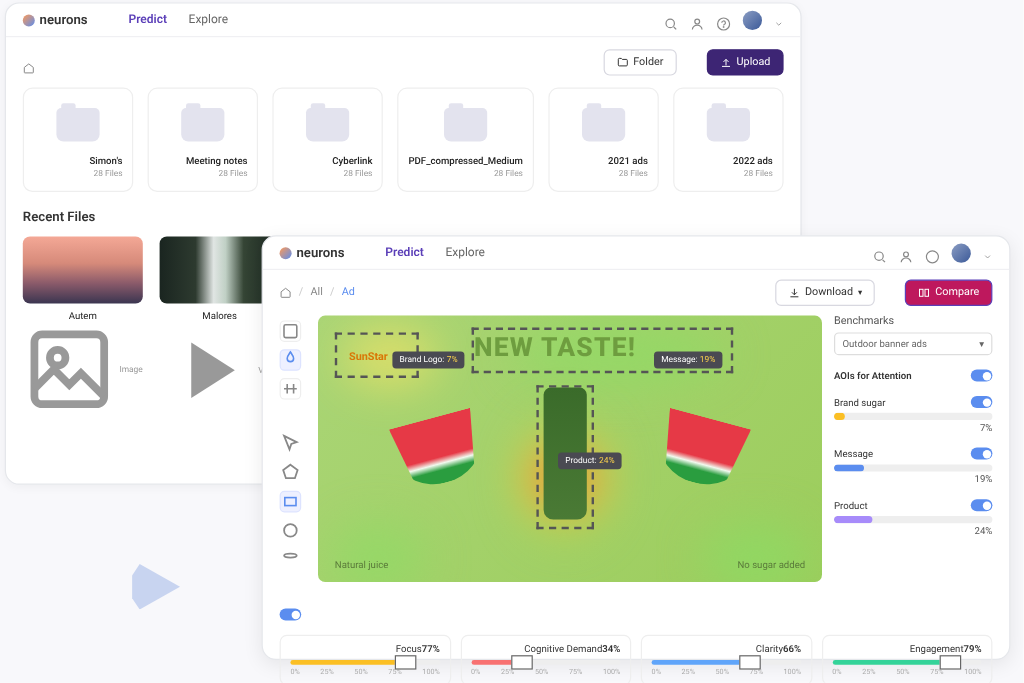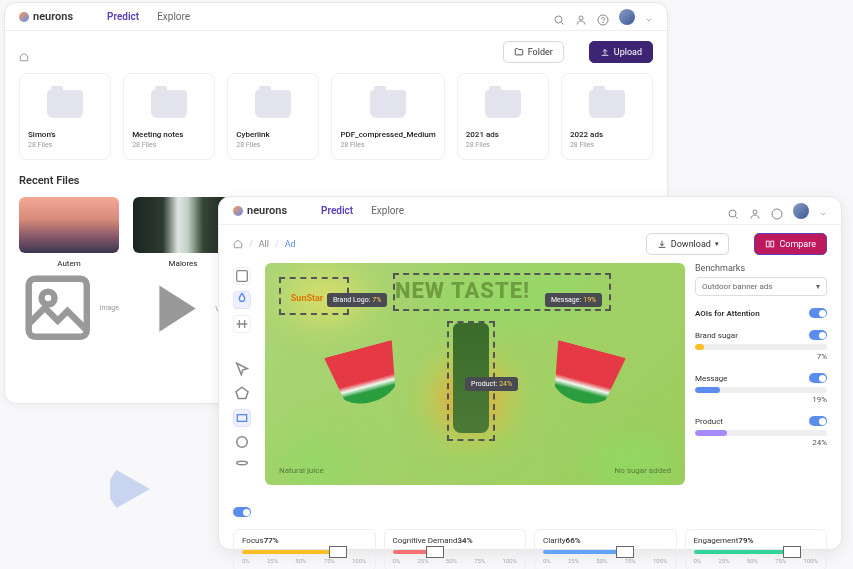--- a/index.html
+++ b/index.html
@@ -17,21 +17,21 @@
 .avatar{width:16px;height:16px;border-radius:50%;background:linear-gradient(135deg,#8b9dc3,#3b5998)}
 .content{padding:10px 14px}
 .home-icon{width:10px;height:10px;color:#888}
 .top-actions{display:flex;gap:25px;margin-left:auto}
 .btn{font-size:9px;padding:5px 10px;border-radius:5px;cursor:pointer;display:flex;align-items:center;gap:4px;border:1px solid #d8d8e0;background:#fff;color:#333}
 .btn.primary{background:#3d2574;color:#fff;border-color:#3d2574}
 .section-head{display:flex;align-items:center;margin-top:10px}
 .section-title{font-size:11px;font-weight:600;color:#333}
 .view-all{margin-left:auto;font-size:9px;color:#5b8def;cursor:pointer}
 .folders{display:flex;gap:12px;margin-top:10px}
-.folder-card{flex:1;border:1px solid #eee;border-radius:8px;padding:16px 8px 10px;text-align:left}
+.folder-card{flex:1;border:1px solid #eee;border-radius:8px;padding:16px 8px 10px;text-align:right}
 .folder-icon{width:36px;height:28px;background:#e3e3ee;border-radius:4px 4px 6px 6px;margin:0 auto 12px;position:relative}
 .folder-icon:before{content:'';position:absolute;top:-4px;left:4px;width:12px;height:6px;background:#e3e3ee;border-radius:2px 2px 0 0}
 .folder-name{font-size:8px;color:#222;font-weight:500}
 .folder-meta{font-size:7px;color:#999;margin-top:2px}
 .files{display:flex;gap:14px;margin-top:10px}
 .file-card{width:100px}
 .file-thumb{width:100%;height:56px;border-radius:6px;overflow:hidden}
 .thumb1{background:linear-gradient(180deg,#f4a896 0%,#d68a7a 40%,#8a5a6a 70%,#3a3550 100%)}
 .thumb2{background:linear-gradient(90deg,#1a2520 0%,#2d3a2f 30%,#e0e5e3 45%,#c0d0c5 55%,#354535 70%,#1a2520 100%)}
 .file-name{font-size:8px;text-align:center;margin-top:6px;color:#222}
@@ -56,21 +56,21 @@
 .bench-select{width:100%;border:1px solid #ddd;border-radius:4px;padding:4px 6px;font-size:8px;color:#666;background:#fff;display:flex;justify-content:space-between;cursor:pointer}
 .metric-row{display:flex;align-items:center;margin-top:12px}
 .metric-name{font-size:8px;color:#333;flex:1}
 .toggle{width:18px;height:10px;background:#5b8def;border-radius:5px;position:relative;cursor:pointer}
 .toggle:after{content:'';position:absolute;width:7px;height:7px;background:#fff;border-radius:50%;top:1.5px;right:1.5px}
 .metric-bar{height:6px;background:#eee;border-radius:3px;margin-top:4px;position:relative;overflow:hidden}
 .metric-fill{height:100%;border-radius:3px}
 .metric-pct{font-size:8px;color:#555;text-align:right;margin-top:2px}
 .metrics-bottom{display:flex;gap:8px;padding:8px 14px 0;margin-top:0}
 .m-card{flex:1;border:1px solid #eee;border-radius:6px;padding:6px 8px}
-.m-head{display:flex;justify-content:flex-start;font-size:8px;color:#333}
+.m-head{display:flex;justify-content:flex-end;font-size:8px;color:#333}
 .m-head .v{font-weight:600}
 .m-bar{margin-top:5px;height:4px;background:#eee;border-radius:2px;position:relative}
 .m-bar-fill{height:100%;border-radius:2px}
 .m-box{position:absolute;top:-4px;width:18px;height:12px;border:1px solid #666;background:#fff}
 .m-ticks{display:flex;justify-content:space-between;font-size:6px;color:#aaa;margin-top:3px}
 .deco1{position:absolute;top:140px;left:614px;width:30px;height:30px;background:#f3dae5;border-radius:50% 40% 50% 40%;transform:rotate(15deg)}
 .deco2{position:absolute;top:470px;left:108px;width:42px;height:38px;background:#c8d4f0;clip-path:polygon(20% 0%,100% 50%,20% 100%,5% 75%,5% 25%);border-radius:8px}
 svg{width:100%;height:100%}
 </style>
 </head>

